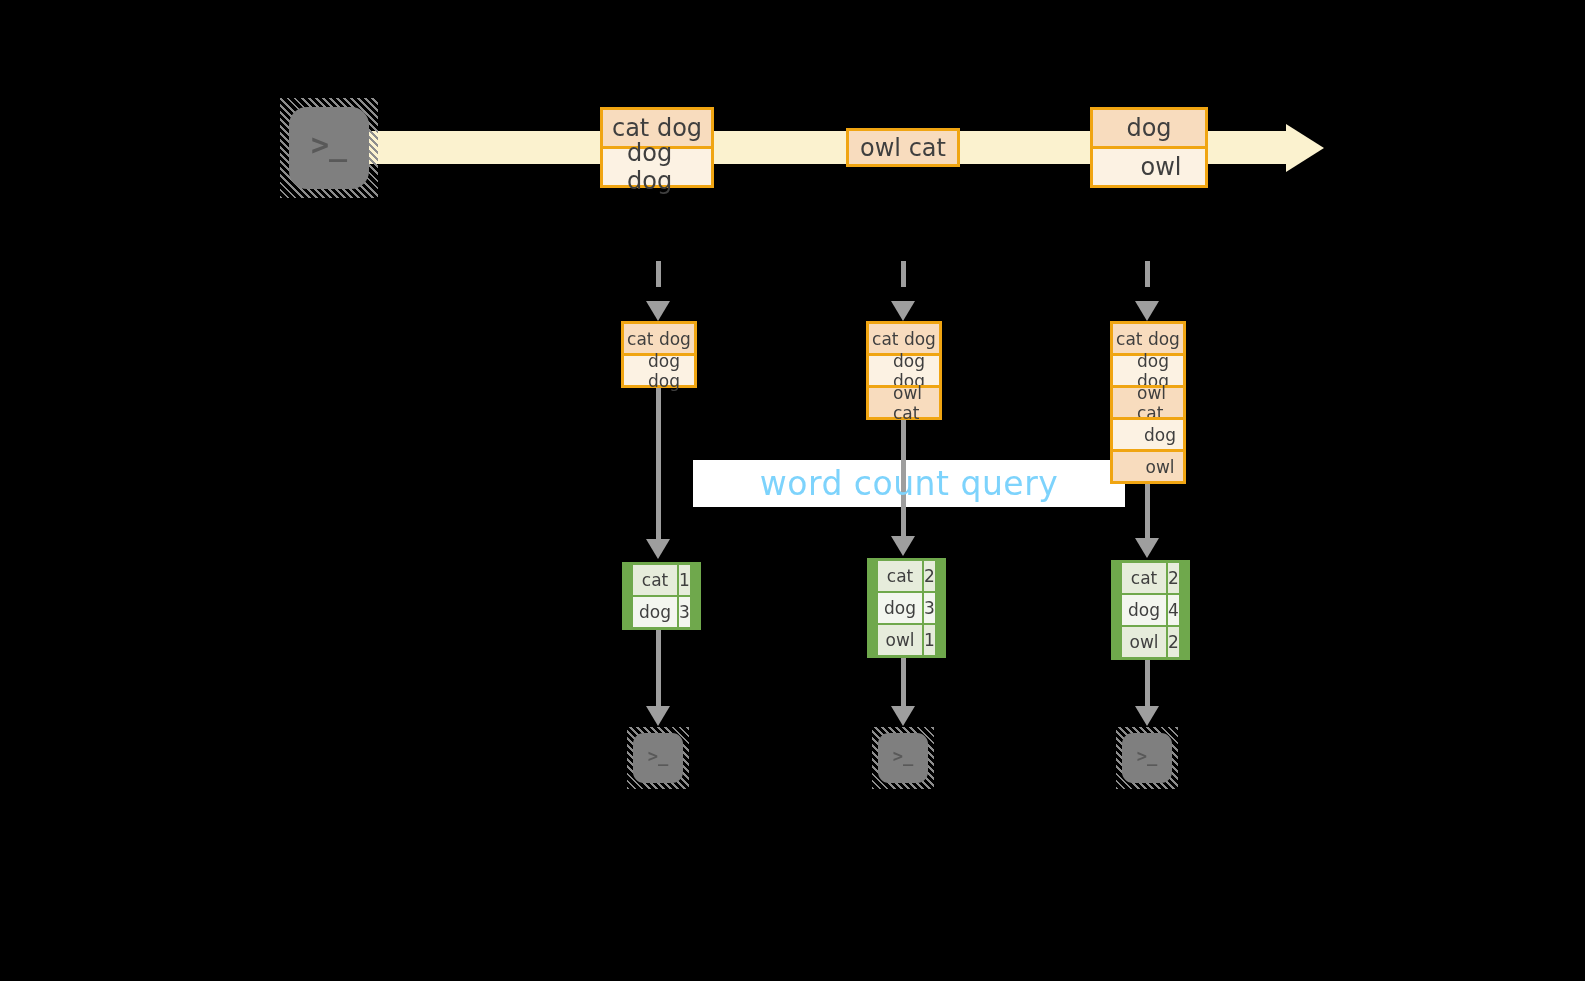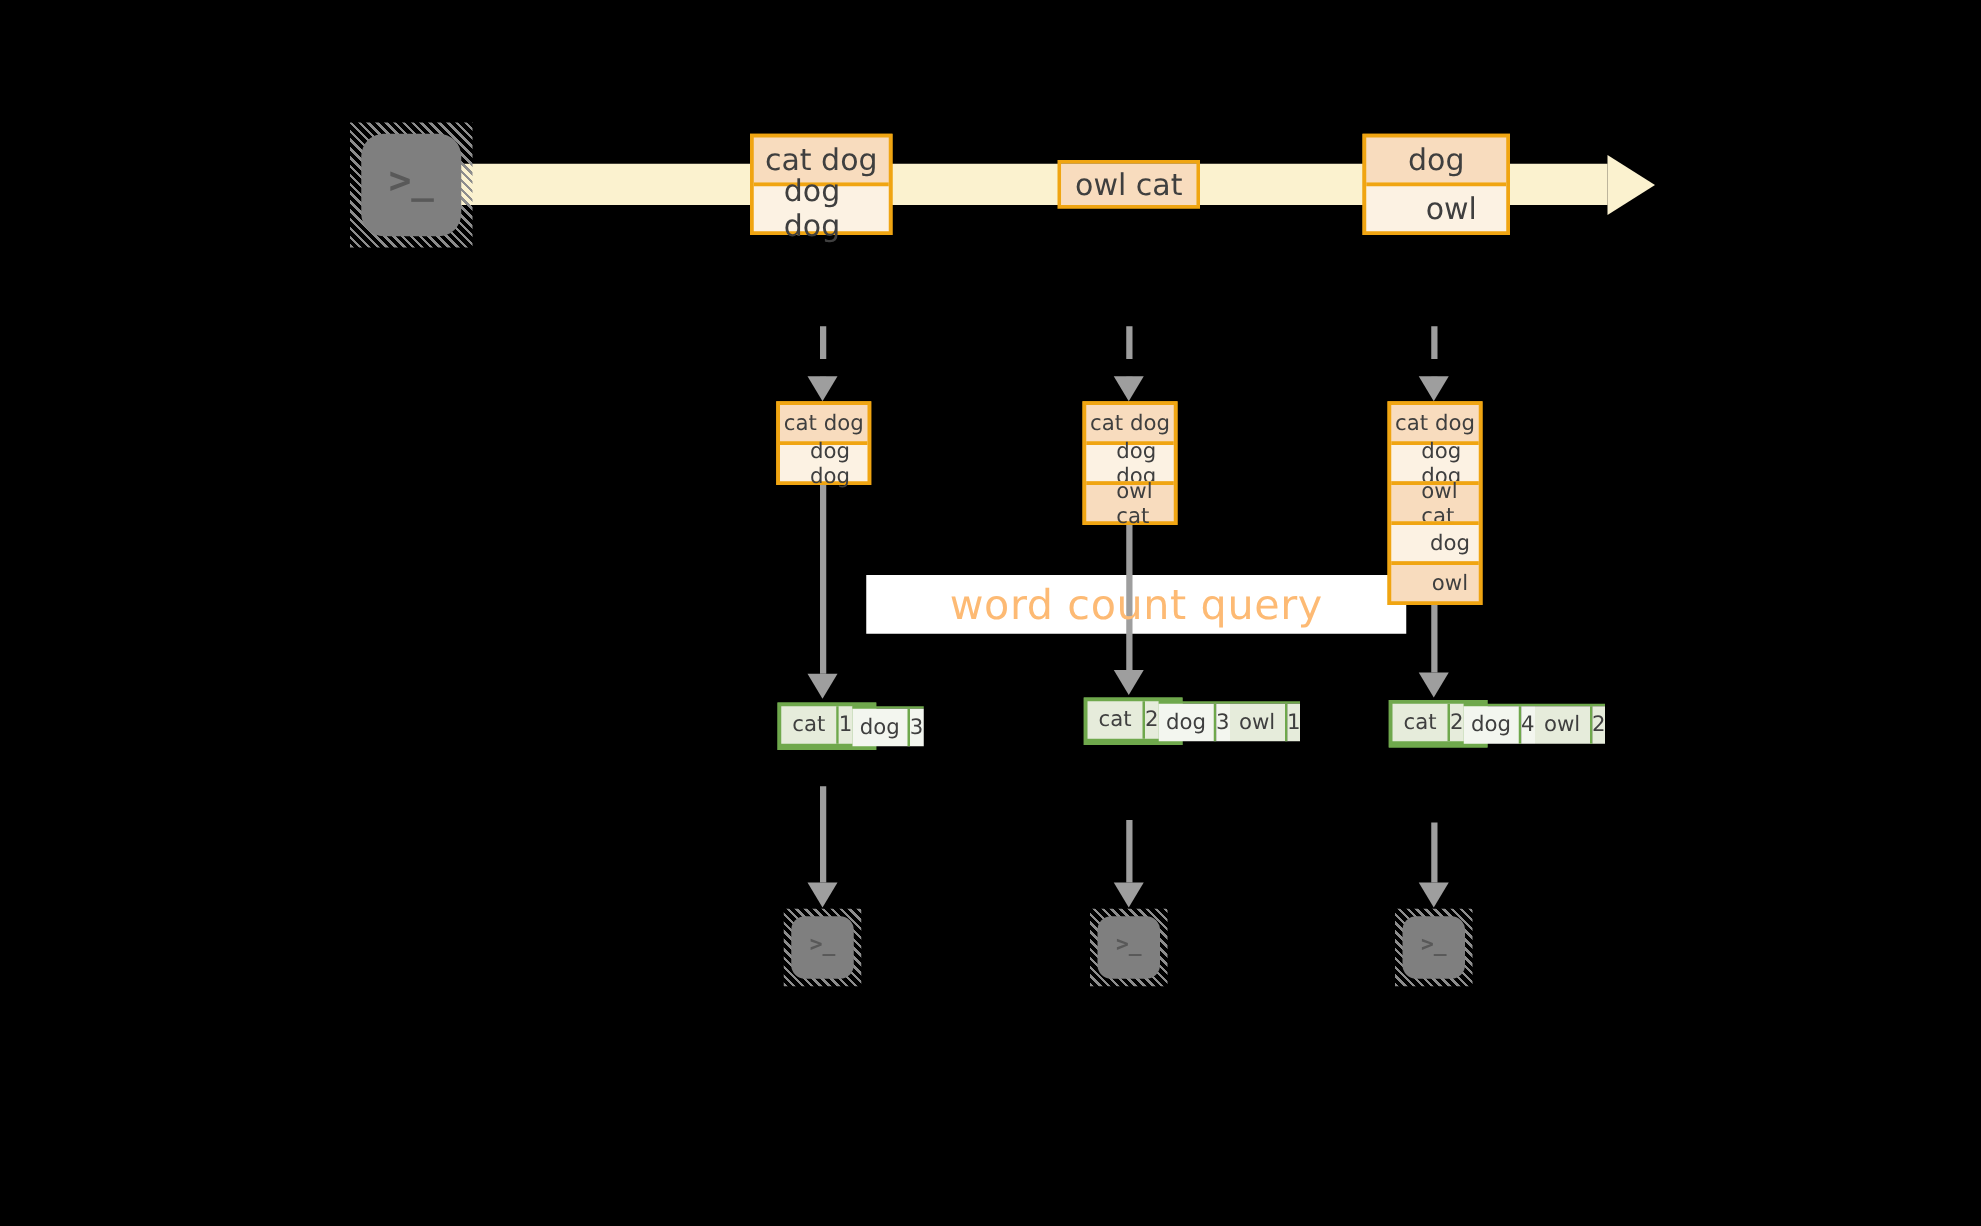--- a/index.html
+++ b/index.html
@@ -37,39 +37,39 @@
   .obox{position:absolute;z-index:4;border:3px solid var(--amber);background:var(--amber);
     display:flex;flex-direction:column;}
   .obox .cell{display:flex;align-items:center;justify-content:center;background:var(--creamcell);}
   .obox .cell:nth-child(odd){background:var(--peach);}
   .obox .cell + .cell{border-top:3px solid var(--amber);padding-left:24px;}
   .obox.event .cell{height:36px;font-size:24px;}
   .obox.event.single .cell{height:33px;}
   .obox.state .cell{height:29px;font-size:17px;}
   
   .gtable{position:absolute;z-index:4;border:3px solid var(--green);background:var(--green);
-    display:flex;flex-direction:row;}
+    display:flex;flex-direction:column;align-items:center;}
   .gtable .row{display:flex;height:30px;}
   .gtable .row + .row{border-top:2px solid var(--green);}
   .gtable .row .w,.gtable .row .c{display:flex;align-items:center;justify-content:center;font-size:17px;}
   .gtable .row .w{width:44px;border-right:2px solid var(--green);}
   .gtable .row .c{flex:1;}
   .gtable .row:nth-child(odd) .w,.gtable .row:nth-child(odd) .c{background:var(--gcell-dark);}
   .gtable .row:nth-child(even) .w,.gtable .row:nth-child(even) .c{background:var(--gcell-light);}
   
   .vline{position:absolute;width:5px;background:var(--garrow);z-index:2;}
   .vline.dashed{background:repeating-linear-gradient(180deg,var(--garrow) 0 26px,transparent 26px 40px);}
   .ahead{position:absolute;width:0;height:0;z-index:2;
     border-left:12px solid transparent;border-right:12px solid transparent;
     border-top:20px solid var(--garrow);}
   
   .qband{position:absolute;left:693px;top:460px;width:432px;height:47px;background:#fff;z-index:1;}
   .qtext{position:absolute;left:693px;top:460px;width:432px;height:47px;z-index:3;
     display:flex;align-items:center;justify-content:center;
-    font-size:33px;color:#fdba74;letter-spacing:0.5px;}
+    font-size:33px;color:#7dd3fc;letter-spacing:0.5px;}
 </style>
 </head>
 <body>
 
 <div class="stage">
 
   <div class="band" style="left:350px;top:131px;width:936px;height:33px"></div>
   <div class="band-head" style="left:1286px;top:124px"></div>
 
   <div class="term big" style="left:280px;top:98px;width:98px;height:100px">

